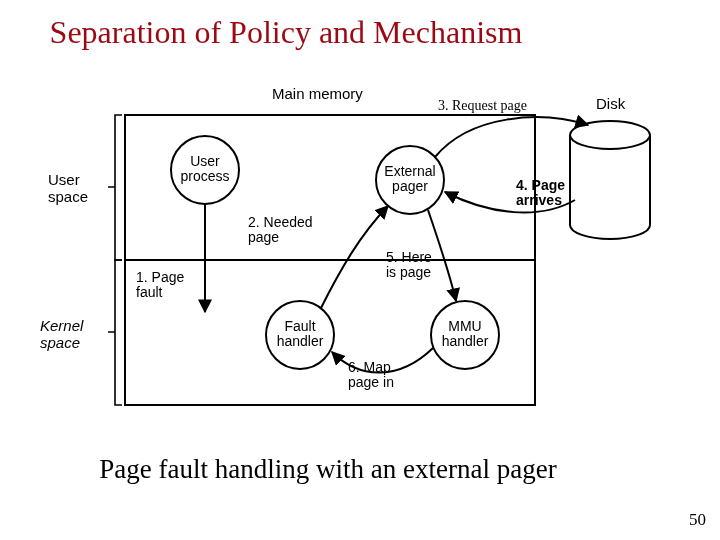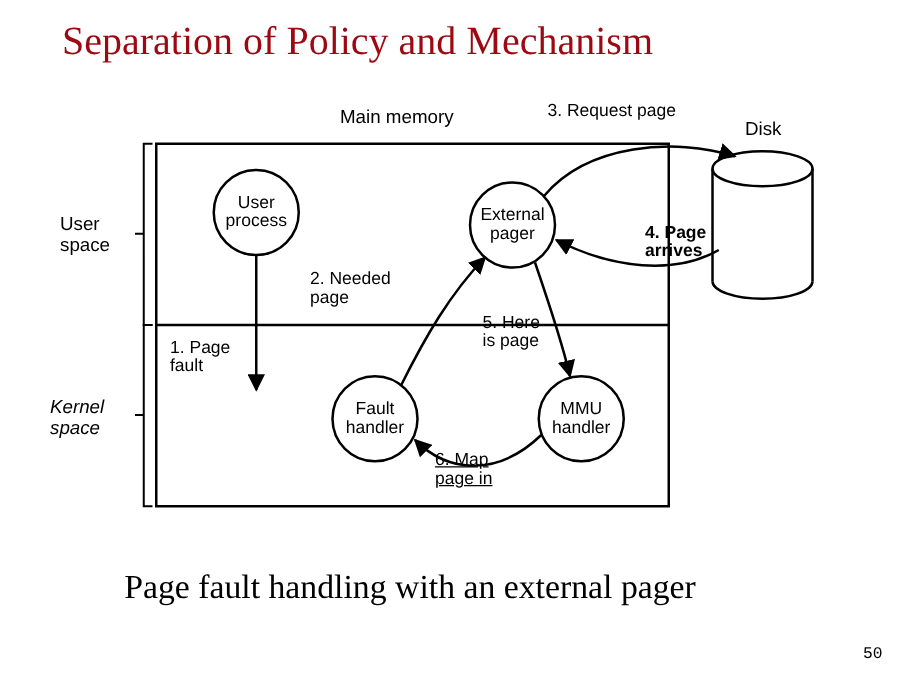--- a/index.html
+++ b/index.html
@@ -31,22 +31,22 @@
     left: 0;
     width: 656px;
     text-align: center;
     font-size: 27px;
     color: #000;
   }
   .pagenum {
     position: absolute;
     right: 14px;
     bottom: 10px;
-    font-size: 13px;
-    font-family: Liberation Mono, monospace;
+    font-size: 17px;
+    font-family: Liberation Serif, serif;
     color: #000;
   }
   .diagram {
     position: absolute;
     left: 40px;
     top: 80px;
     width: 640px;
     height: 350px;
   }
   .lbl {
@@ -129,21 +129,21 @@
 
     <div class="lbl" style="left:8px;  top:92px;  white-space:pre;">User
 space</div>
     <div class="lbl" style="left:0;  top:238px; white-space:pre;font-style:italic;">Kernel
 space</div>
 
     <div class="lbl small" style="left:96px;  top:190px; white-space:pre;">1. Page
 fault</div>
     <div class="lbl small" style="left:208px; top:135px; white-space:pre;">2. Needed
 page</div>
-    <div class="lbl small" style="left:398px; top:1px;">3. Request page</div>
+    <div class="lbl small" style="left:398px; top:18px;font-family:Liberation Serif, serif;">3. Request page</div>
     <div class="lbl small" style="left:476px; top:98px;  white-space:pre;font-weight:bold;">4. Page
 arrives</div>
     <div class="lbl small" style="left:346px; top:170px; white-space:pre;">5. Here
 is page</div>
-    <div class="lbl small" style="left:308px; top:280px; white-space:pre;text-decoration:underline;">6. Map
+    <div class="lbl small" style="left:308px; top:280px; white-space:pre;">6. Map
 page in</div>
   </div>
 </div>
 
 </body></html>

